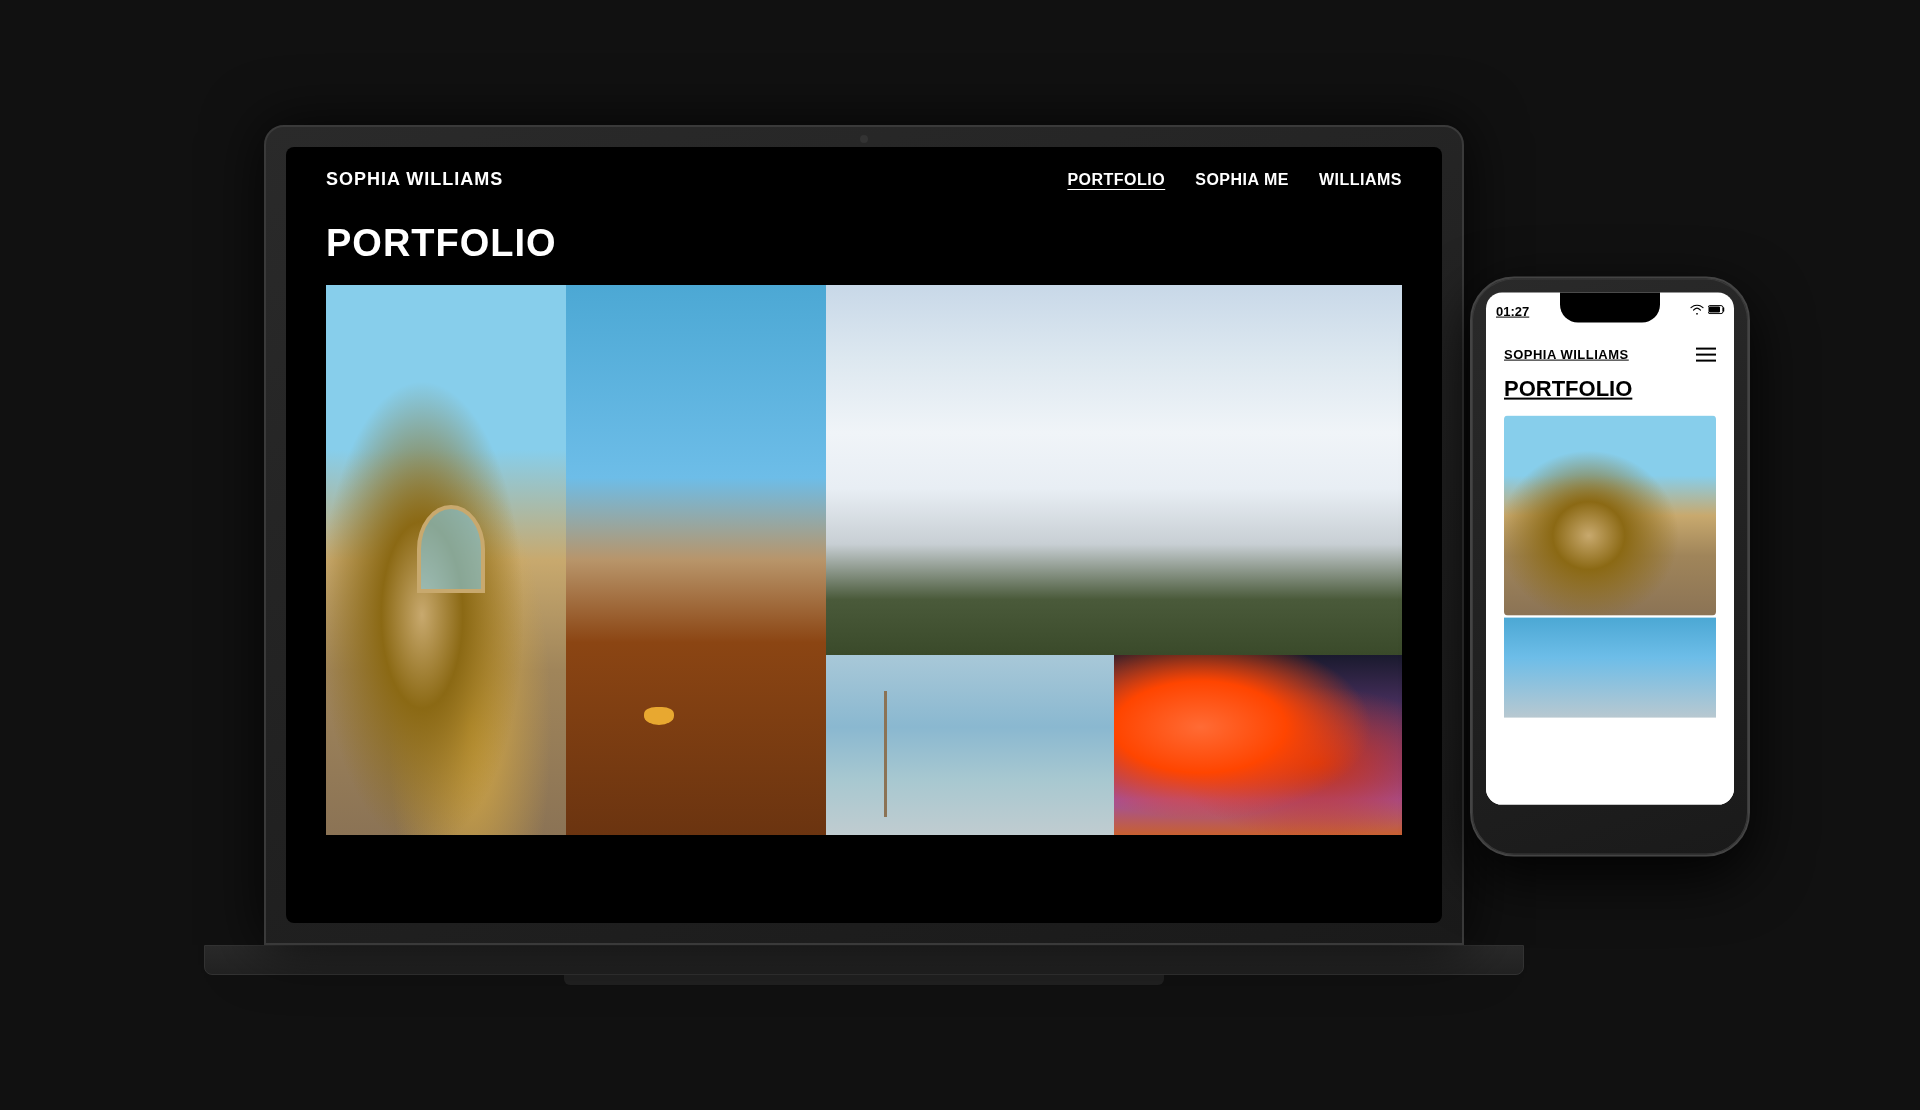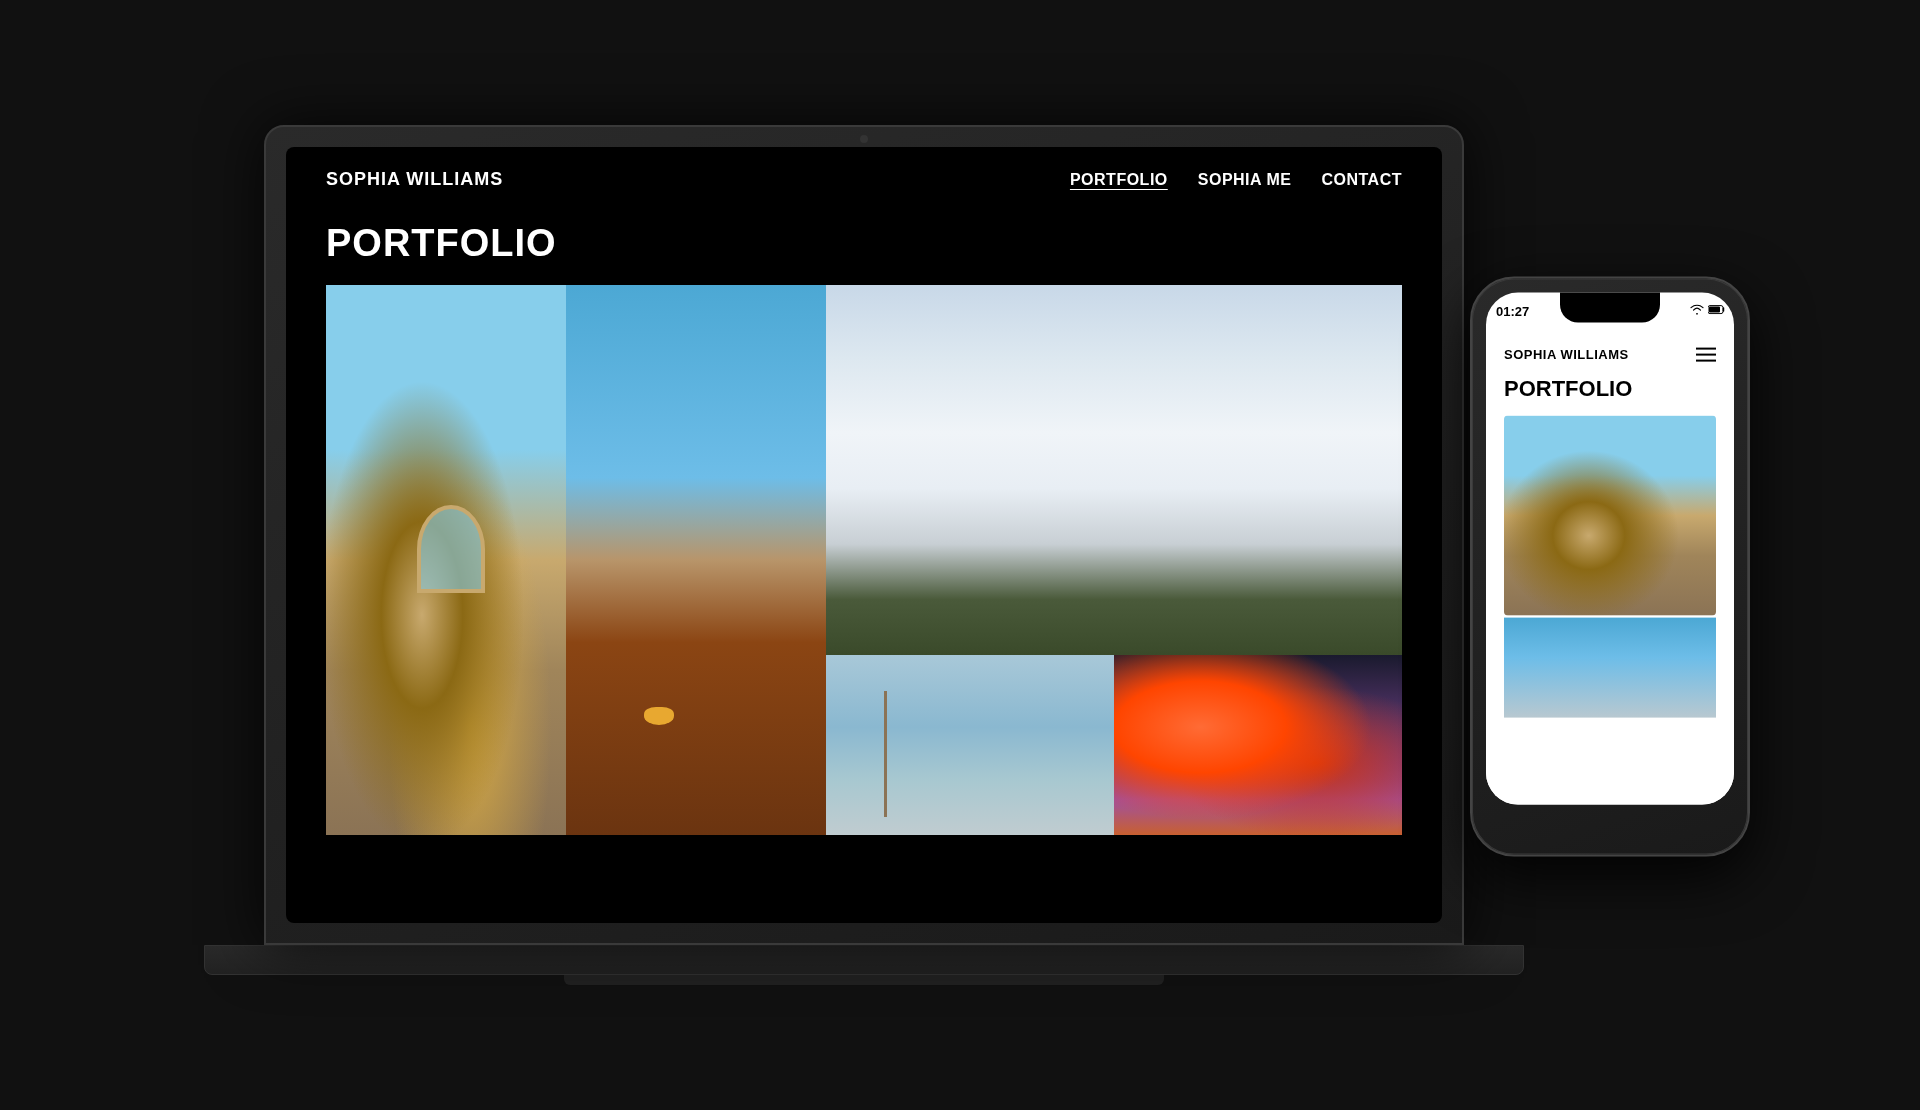--- a/index.html
+++ b/index.html
@@ -308,22 +308,23 @@
       gap: 4px;
       align-items: center;
       font-size: 10px;
       color: #000;
     }
 
     .phone-screen {
       width: 100%;
       height: calc(100% - 36px);
       background: #fff;
-      border-radius: 32px;
-      overflow: hidden;
+      border-radius: 16px;
+      overflow: hidden;
+      text-decoration: underline;
     }
 
     .phone-website {
       width: 100%;
       height: 100%;
       background: #fff;
       color: #000;
       overflow: hidden;
     }
 
@@ -396,21 +397,21 @@
     <div class="laptop-body">
       <div class="laptop-notch"></div>
       <div class="laptop-screen">
         <div class="website">
 
           <div class="site-header">
             <div class="site-logo">SOPHIA WILLIAMS</div>
             <nav class="site-nav">
               <a class="nav-item active">PORTFOLIO</a>
               <a class="nav-item">SOPHIA ME</a>
-              <a class="nav-item">CONTACT</a>
+              <a class="nav-item">WILLIAMS</a>
             </nav>
           </div>
 
           <div class="site-content">
             <h1 class="page-title">PORTFOLIO</h1>
 
             <div class="portfolio-grid">
 
               <div class="grid-item grid-item-1">
                 <div class="photo-arch"></div>

